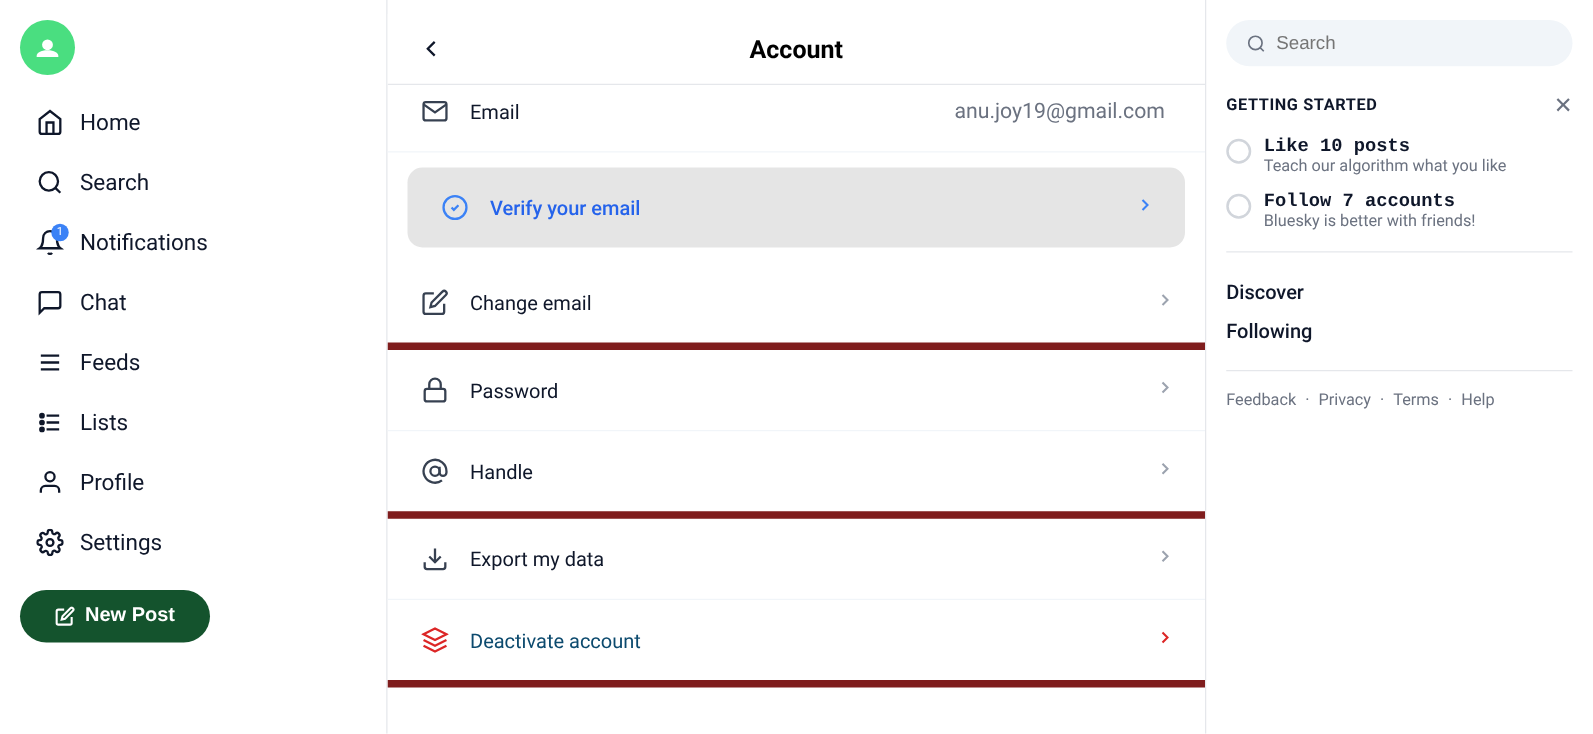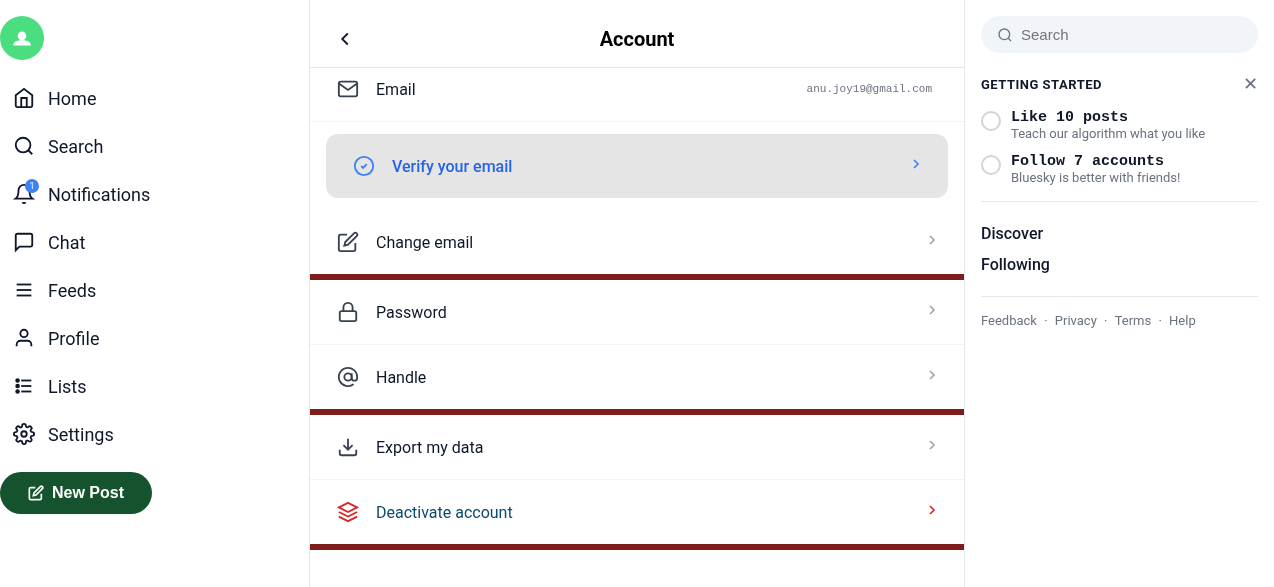--- a/index.html
+++ b/index.html
@@ -11,21 +11,21 @@
       width: 1274px;
       overflow: hidden;
     }
 
     
     .sidebar {
       width: 310px;
       border-right: 1px solid #e5e7eb;
       display: flex;
       flex-direction: column;
-      padding: 16px 0;
+      padding: 16px 16px;
       flex-shrink: 0;
     }
     .sidebar-logo {
       width: 44px;
       height: 44px;
       background: #4ade80;
       border-radius: 50%;
       display: flex;
       align-items: center;
       justify-content: center;
@@ -131,24 +131,23 @@
       justify-content: center;
       flex-shrink: 0;
       color: #374151;
     }
     .settings-item .item-label {
       flex: 1;
       font-size: 16px;
       color: #0f172a;
     }
     .settings-item .item-value {
-      font-size: 11px;
+      font-size: 17px;
       color: #6b7280;
       margin-right: 8px;
-      font-family: Liberation Mono, monospace;
     }
     .settings-item .item-action {
       font-size: 15px;
       color: #3b82f6;
       font-weight: 500;
     }
     .settings-item .chevron {
       color: #9ca3af;
       font-size: 16px;
     }
@@ -318,39 +317,39 @@
           <line x1="4" y1="12" x2="20" y2="12"></line>
           <line x1="4" y1="18" x2="20" y2="18"></line>
         </svg>
       </span>
       <span>Feeds</span>
     </div>
 
     <div class="nav-item">
       <span class="icon">
         <svg width="22" height="22" viewBox="0 0 24 24" fill="none" stroke="currentColor" stroke-width="2">
-          <path d="M20 21v-2a4 4 0 00-4-4H8a4 4 0 00-4 4v2"></path>
-          <circle cx="12" cy="7" r="4"></circle>
-        </svg>
-      </span>
-      <span>Profile</span>
-    </div>
-
-    <div class="nav-item">
-      <span class="icon">
-        <svg width="22" height="22" viewBox="0 0 24 24" fill="none" stroke="currentColor" stroke-width="2">
           <line x1="9" y1="6" x2="20" y2="6"></line>
           <line x1="9" y1="12" x2="20" y2="12"></line>
           <line x1="9" y1="18" x2="20" y2="18"></line>
           <circle cx="5" cy="6" r="1.5" fill="currentColor"></circle>
           <circle cx="5" cy="12" r="1.5" fill="currentColor"></circle>
           <circle cx="5" cy="18" r="1.5" fill="currentColor"></circle>
         </svg>
       </span>
       <span>Lists</span>
+    </div>
+
+    <div class="nav-item">
+      <span class="icon">
+        <svg width="22" height="22" viewBox="0 0 24 24" fill="none" stroke="currentColor" stroke-width="2">
+          <path d="M20 21v-2a4 4 0 00-4-4H8a4 4 0 00-4 4v2"></path>
+          <circle cx="12" cy="7" r="4"></circle>
+        </svg>
+      </span>
+      <span>Profile</span>
     </div>
 
     <div class="nav-item">
       <span class="icon">
         <svg width="22" height="22" viewBox="0 0 24 24" fill="none" stroke="currentColor" stroke-width="2">
           <circle cx="12" cy="12" r="3"></circle>
           <path d="M19.4 15a1.65 1.65 0 00.33 1.82l.06.06a2 2 0 010 2.83 2 2 0 01-2.83 0l-.06-.06a1.65 1.65 0 00-1.82-.33 1.65 1.65 0 00-1 1.51V21a2 2 0 01-4 0v-.09A1.65 1.65 0 009 19.4a1.65 1.65 0 00-1.82.33l-.06.06a2 2 0 01-2.83-2.83l.06-.06A1.65 1.65 0 004.68 15a1.65 1.65 0 00-1.51-1H3a2 2 0 010-4h.09A1.65 1.65 0 004.6 9a1.65 1.65 0 00-.33-1.82l-.06-.06a2 2 0 012.83-2.83l.06.06A1.65 1.65 0 009 4.68a1.65 1.65 0 001-1.51V3a2 2 0 014 0v.09a1.65 1.65 0 001 1.51 1.65 1.65 0 001.82-.33l.06-.06a2 2 0 012.83 2.83l-.06.06A1.65 1.65 0 0019.4 9a1.65 1.65 0 001.51 1H21a2 2 0 010 4h-.09a1.65 1.65 0 00-1.51 1z"></path>
         </svg>
       </span>
       <span>Settings</span>

